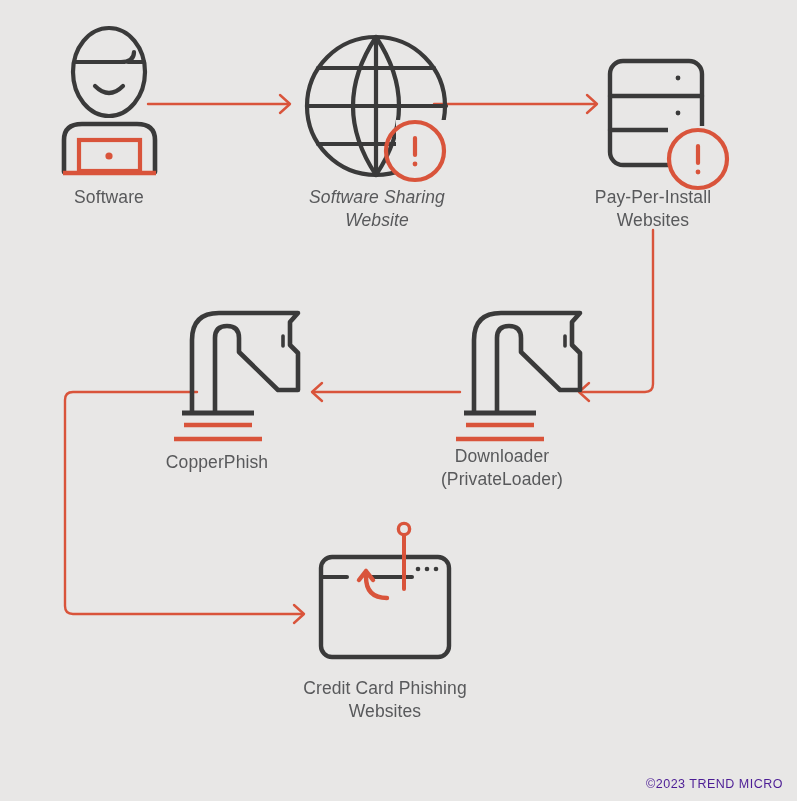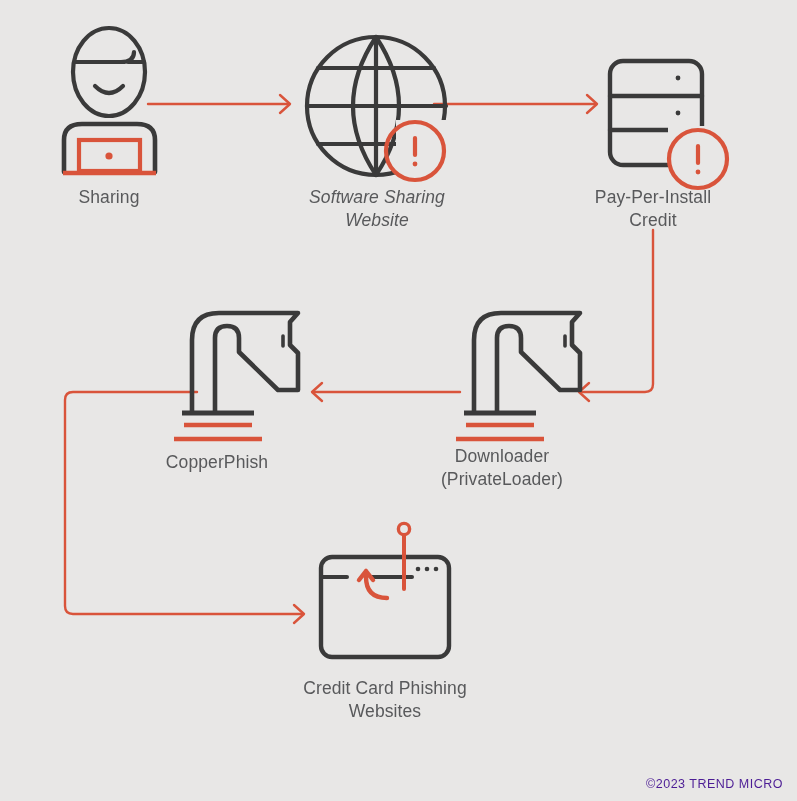--- a/index.html
+++ b/index.html
@@ -180,27 +180,27 @@
       <circle cx="418" cy="569" r="2.3" fill="#3a3a3a"></circle>
       <circle cx="427" cy="569" r="2.3" fill="#3a3a3a"></circle>
       <circle cx="436" cy="569" r="2.3" fill="#3a3a3a"></circle>
 
       <circle cx="404" cy="529" r="5.6" fill="none" stroke="#d9543b" stroke-width="3.4"></circle>
       <line x1="404" y1="535" x2="404" y2="589" stroke="#d9543b" stroke-width="4" stroke-linecap="round"></line>
       <path d="M 387 598 Q 366 598 366 577 L 366 571 M 366 571 L 359 580 M 366 571 L 373 580" fill="none" stroke="#d9543b" stroke-width="4.4" stroke-linecap="round" stroke-linejoin="round"></path>
     </g>
   </svg>
 
-  <div class="node-label" id="label-victims">Sharing</div>
+  <div class="node-label" id="label-victims">Software</div>
 
   <div class="node-label" id="label-software">Software Sharing
 Website</div>
 
   <div class="node-label" id="label-ppi">Pay-Per-Install
-Credit</div>
+Websites</div>
 
   <div class="node-label" id="label-downloader">Downloader
 (PrivateLoader)</div>
 
   <div class="node-label" id="label-copperphish">CopperPhish</div>
 
   <div class="node-label" id="label-phishing">Credit Card Phishing
 Websites</div>
 
   <div id="footer-credit">©2023 TREND MICRO</div>

